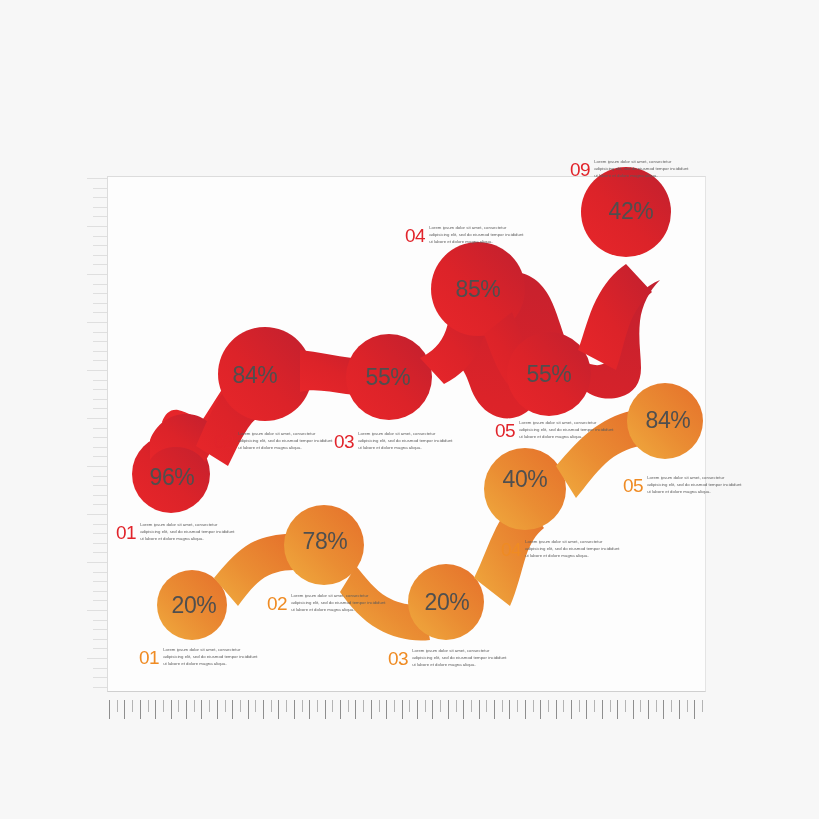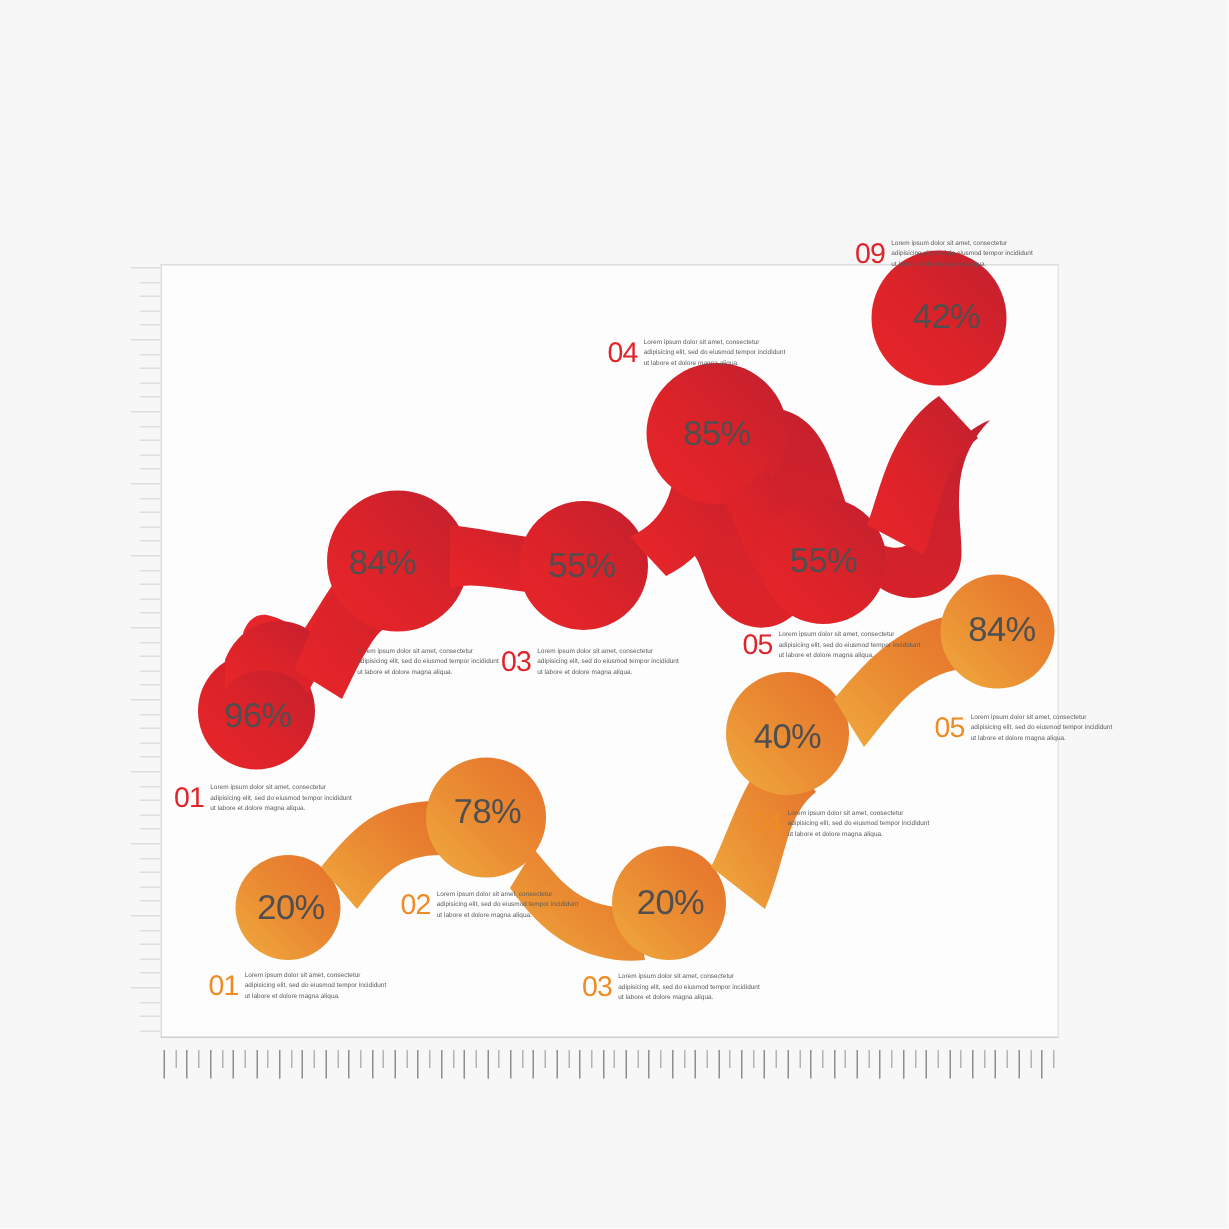--- a/index.html
+++ b/index.html
@@ -353,21 +353,21 @@
   <div class="pct" style="left:172px; top:477px;">96%</div>
   <div class="pct" style="left:255px; top:375px;">84%</div>
   <div class="pct" style="left:388px; top:377px;">55%</div>
   <div class="pct" style="left:478px; top:289px;text-align:right;">85%</div>
   <div class="pct" style="left:549px; top:374px;">55%</div>
   <div class="pct" style="left:631px; top:211px;">42%</div>
 
   <div class="pct" style="left:194px; top:605px;">20%</div>
   <div class="pct" style="left:325px; top:541px;">78%</div>
   <div class="pct" style="left:447px; top:602px;">20%</div>
-  <div class="pct" style="left:525px; top:491px;">40%</div>
+  <div class="pct" style="left:525px; top:479px;">40%</div>
   <div class="pct" style="left:668px; top:420px;">84%</div>
 
   <div class="callout red" style="left:116px; top:522px;">
     <span class="num">01</span>
     <span class="body">Lorem ipsum dolor sit amet, consectetur adipisicing elit, sed do eiusmod tempor incididunt ut labore et dolore magna aliqua.</span>
   </div>
   <div class="callout red" style="left:214px; top:431px;">
     <span class="num">02</span>
     <span class="body">Lorem ipsum dolor sit amet, consectetur adipisicing elit, sed do eiusmod tempor incididunt ut labore et dolore magna aliqua.</span>
   </div>

